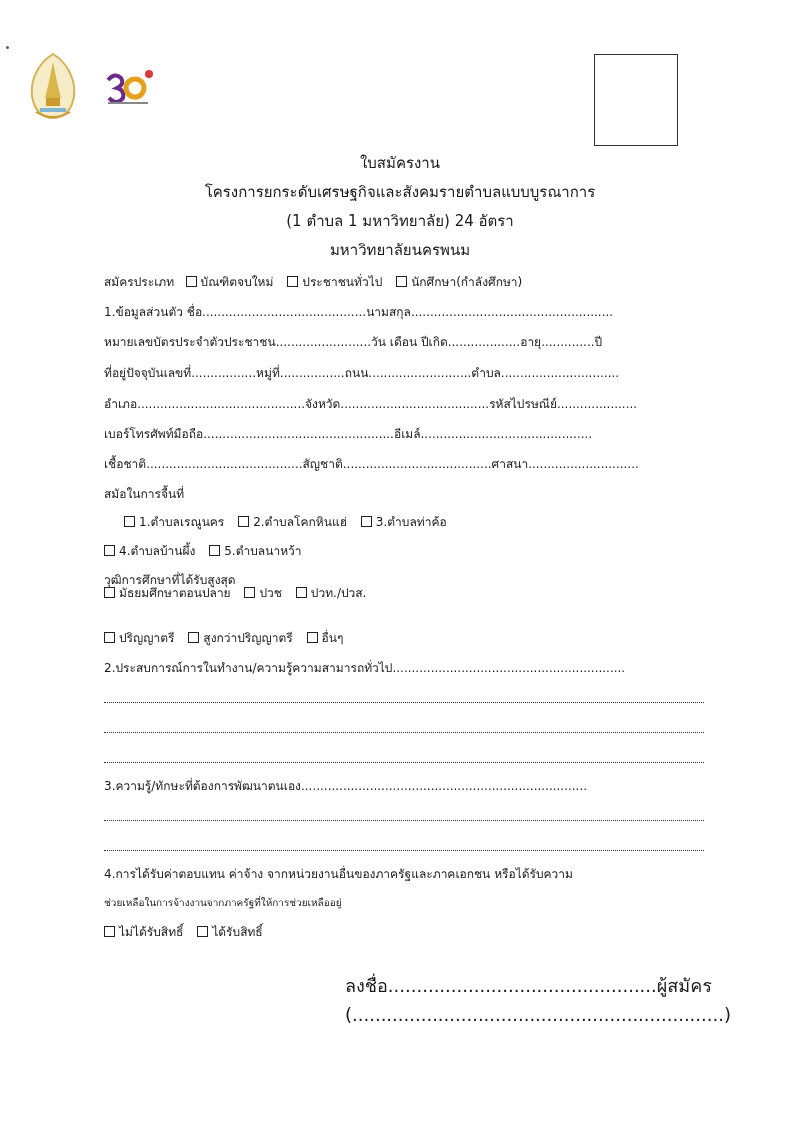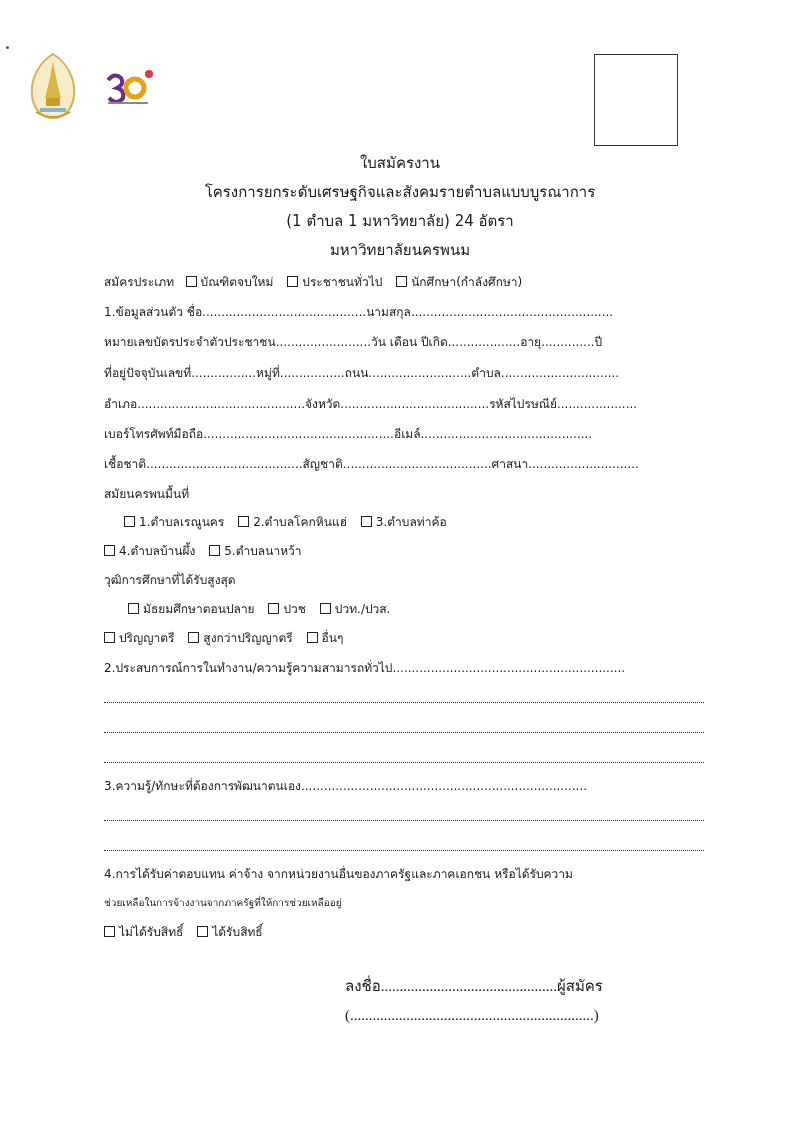--- a/index.html
+++ b/index.html
@@ -9,21 +9,21 @@
   .dot-mark { left:6px; top:46px; width:3px; height:3px; background:#555; border-radius:50%; }
   .logo-uni { left:28px; top:52px; width:50px; height:68px; }
   .logo-30 { left:105px; top:68px; width:52px; height:40px; }
   .photo-box { left:594px; top:54px; width:82px; height:90px; border:1.5px solid #333; }
   .title { width:800px; text-align:center; font-size:15px; line-height:22px; }
   .row { left:104px; width:600px; font-size:12px; line-height:20px; white-space:nowrap; overflow:hidden; }
   .cb { display:inline-block; width:11px; height:11px; border:1.3px solid #222; vertical-align:-1px; margin-right:4px; box-sizing:border-box; }
   .opt { margin-right:10px; }
   .dots { letter-spacing:0px; }
   .full-dots { left:104px; width:600px; height:20px; border-bottom:1.5px dotted #333; }
-  .sig { font-size:15px; line-height:20px; white-space:nowrap;font-family:Liberation Serif, serif; }
+  .sig { font-size:18px; line-height:20px; white-space:nowrap; }
 </style>
 </head>
 <body>
 
 <div class="abs dot-mark"></div>
 
 <svg class="abs logo-uni" viewBox="0 0 50 68">
   <path d="M25 2 C38 10 48 26 46 44 C44 58 36 66 25 66 C14 66 6 58 4 44 C2 26 12 10 25 2 Z" fill="#f6ecc8" stroke="#d2b45a" stroke-width="2"></path>
   <path d="M25 10 L29 30 L33 46 L17 46 L21 30 Z" fill="#d9b64a"></path>
   <rect x="18" y="46" width="14" height="8" fill="#c99a2e"></rect>
@@ -69,33 +69,33 @@
 </div>
 
 <div class="abs row" style="top:424px;">
   <span>เบอร์โทรศัพท์มือถือ</span><span class="dots">..................................................</span><span>อีเมล์</span><span class="dots">.............................................</span>
 </div>
 
 <div class="abs row" style="top:454px;">
   <span>เชื้อชาติ</span><span class="dots">.........................................</span><span>สัญชาติ</span><span class="dots">.......................................</span><span>ศาสนา</span><span class="dots">.............................</span>
 </div>
 
-<div class="abs row" style="top:484px;">สมัยนครพนมื้นที่</div>
+<div class="abs row" style="top:484px;">สมัอในการจื้นที่</div>
 <div class="abs row" style="top:512px;padding-left:20px;">
   <span class="opt"><span class="cb"></span><span>1.ตำบลเรณูนคร</span></span>
   <span class="opt"><span class="cb"></span><span>2.ตำบลโคกหินแฮ่</span></span>
   <span class="opt"><span class="cb"></span><span>3.ตำบลท่าค้อ</span></span>
 </div>
 <div class="abs row" style="top:541px;">
   <span class="opt"><span class="cb"></span><span>4.ตำบลบ้านผึ้ง</span></span>
   <span class="opt"><span class="cb"></span><span>5.ตำบลนาหว้า</span></span>
 </div>
 
 <div class="abs row" style="top:570px;">วุฒิการศึกษาที่ได้รับสูงสุด</div>
-<div class="abs row" style="top:599px;margin-left:24px;">
+<div class="abs row" style="top:583px;">
   <span class="opt"><span class="cb"></span><span>มัธยมศึกษาตอนปลาย</span></span>
   <span class="opt"><span class="cb"></span><span>ปวช</span></span>
   <span class="opt"><span class="cb"></span><span>ปวท./ปวส.</span></span>
 </div>
 <div class="abs row" style="top:628px;">
   <span class="opt"><span class="cb"></span><span>ปริญญาตรี</span></span>
   <span class="opt"><span class="cb"></span><span>สูงกว่าปริญญาตรี</span></span>
   <span class="opt"><span class="cb"></span><span>อื่นๆ</span></span>
 </div>
 

